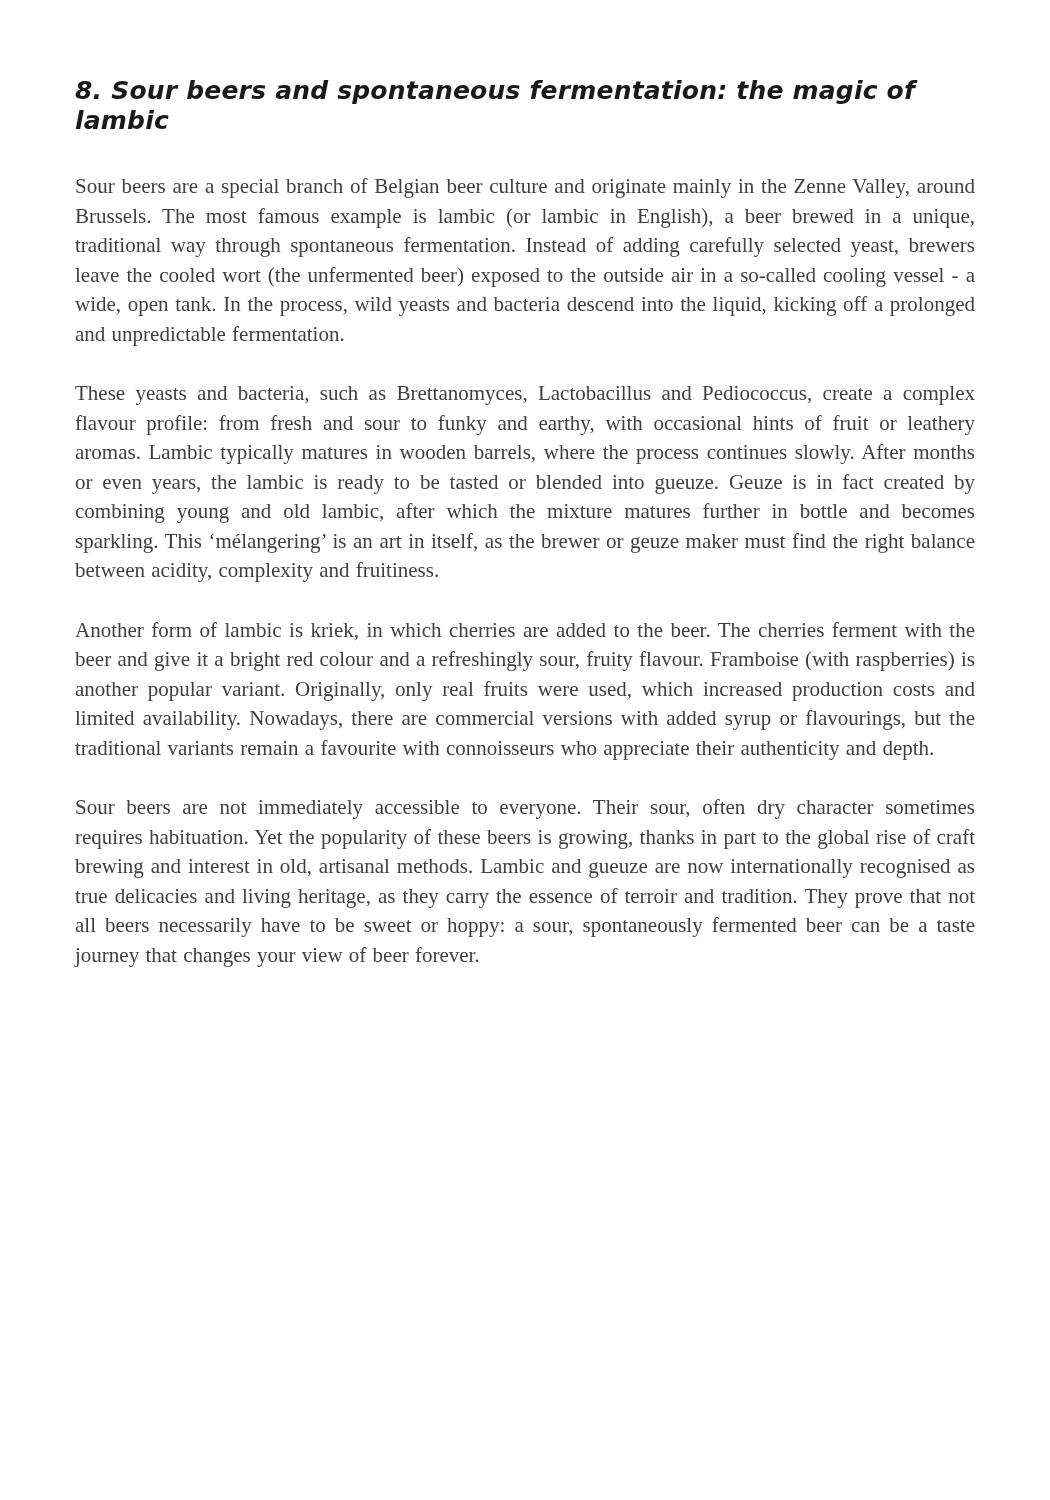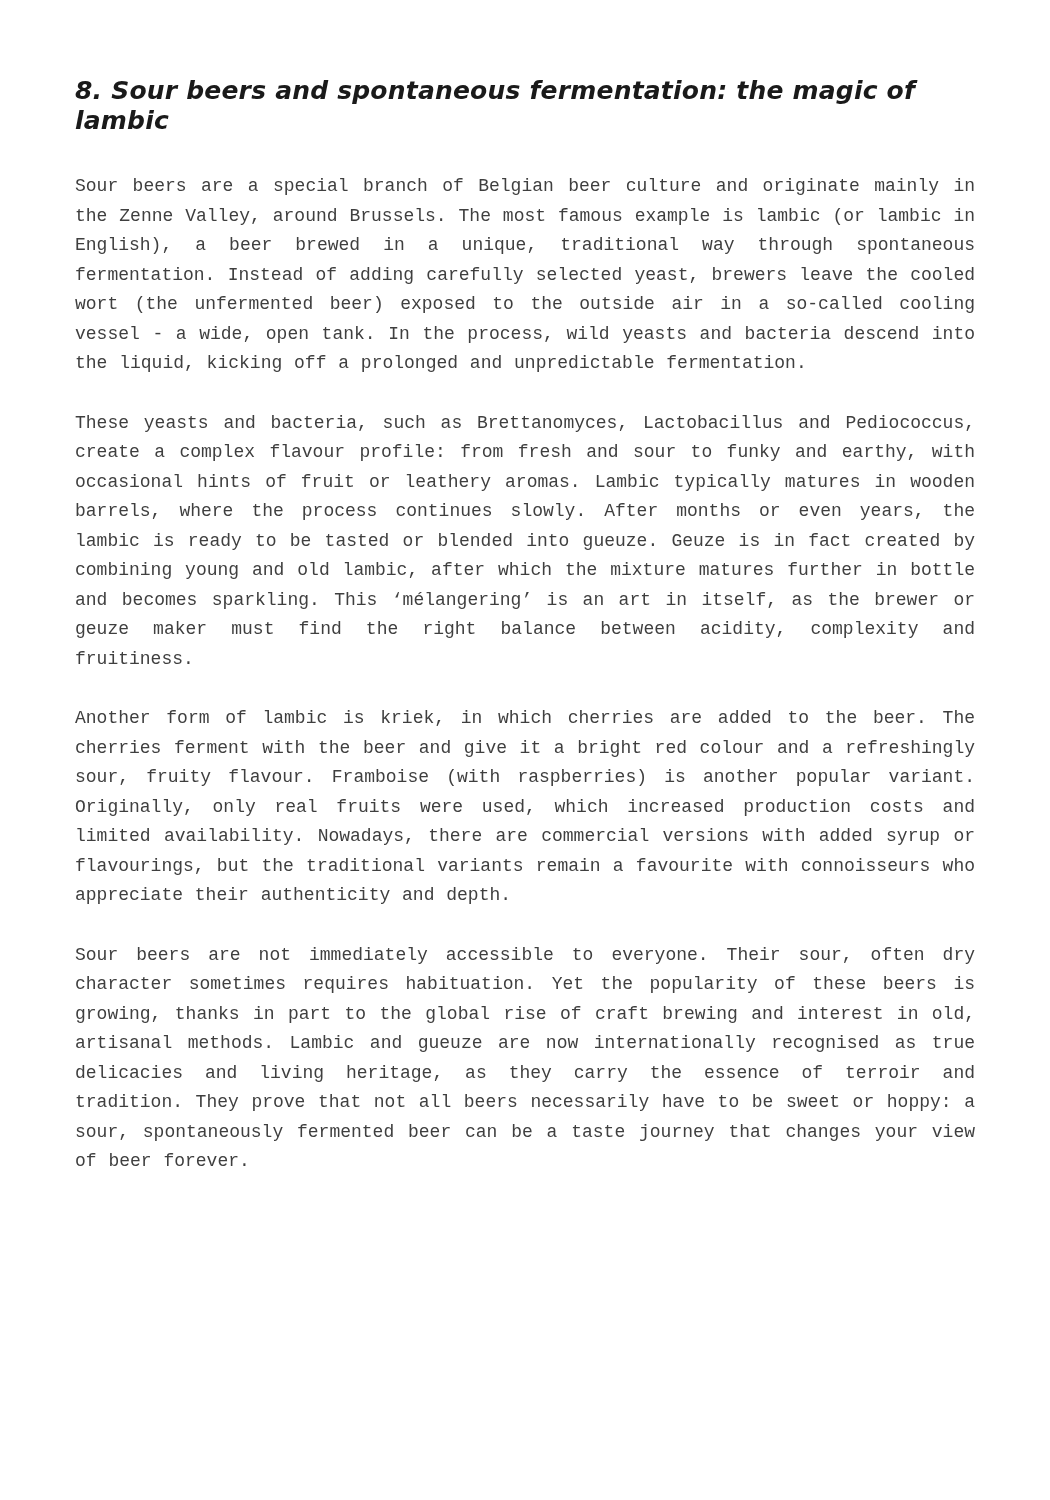--- a/index.html
+++ b/index.html
@@ -20,22 +20,22 @@
     font-family: "DejaVu Sans", sans-serif;
     font-style: italic;
     font-weight: 700;
     font-size: 25px;
     line-height: 30px;
     letter-spacing: 0.2px;
     color: #1a1a1a;
     margin: 0 0 36px 0;
   }
   .body-para {
-    font-family: Liberation Mono, monospace;
-    font-size: 18px;
+    font-family: Liberation Serif, serif;
+    font-size: 21px;
     line-height: 29.5px;
     color: #3f3f3f;
     text-align: justify;
     text-align-last: left;
     word-spacing: 1px;
     margin: 0 0 30px 0;
   }
 </style>
 </head>
 <body>

